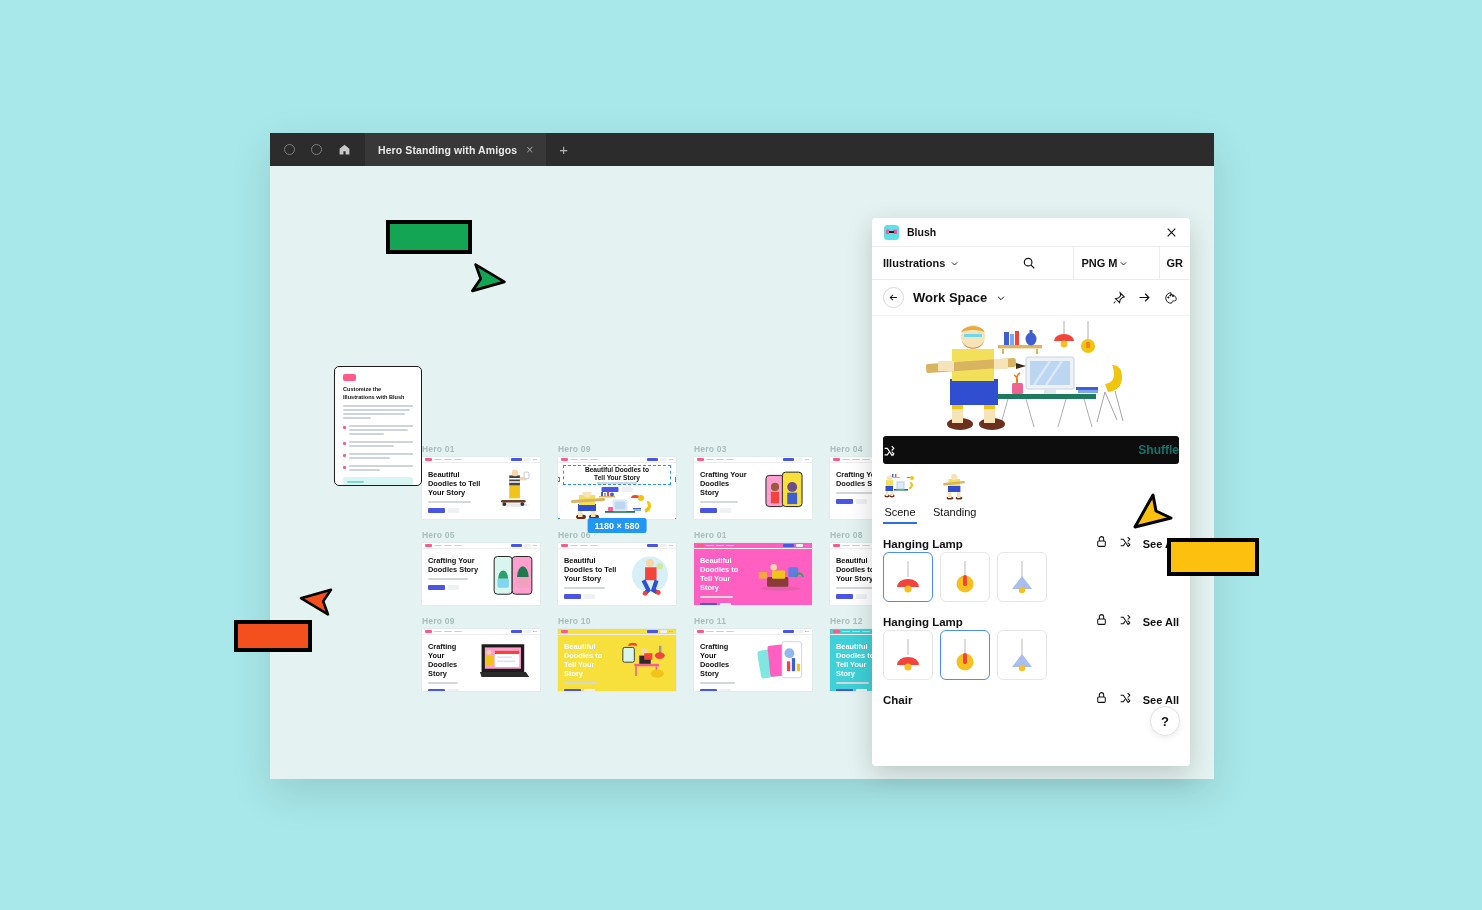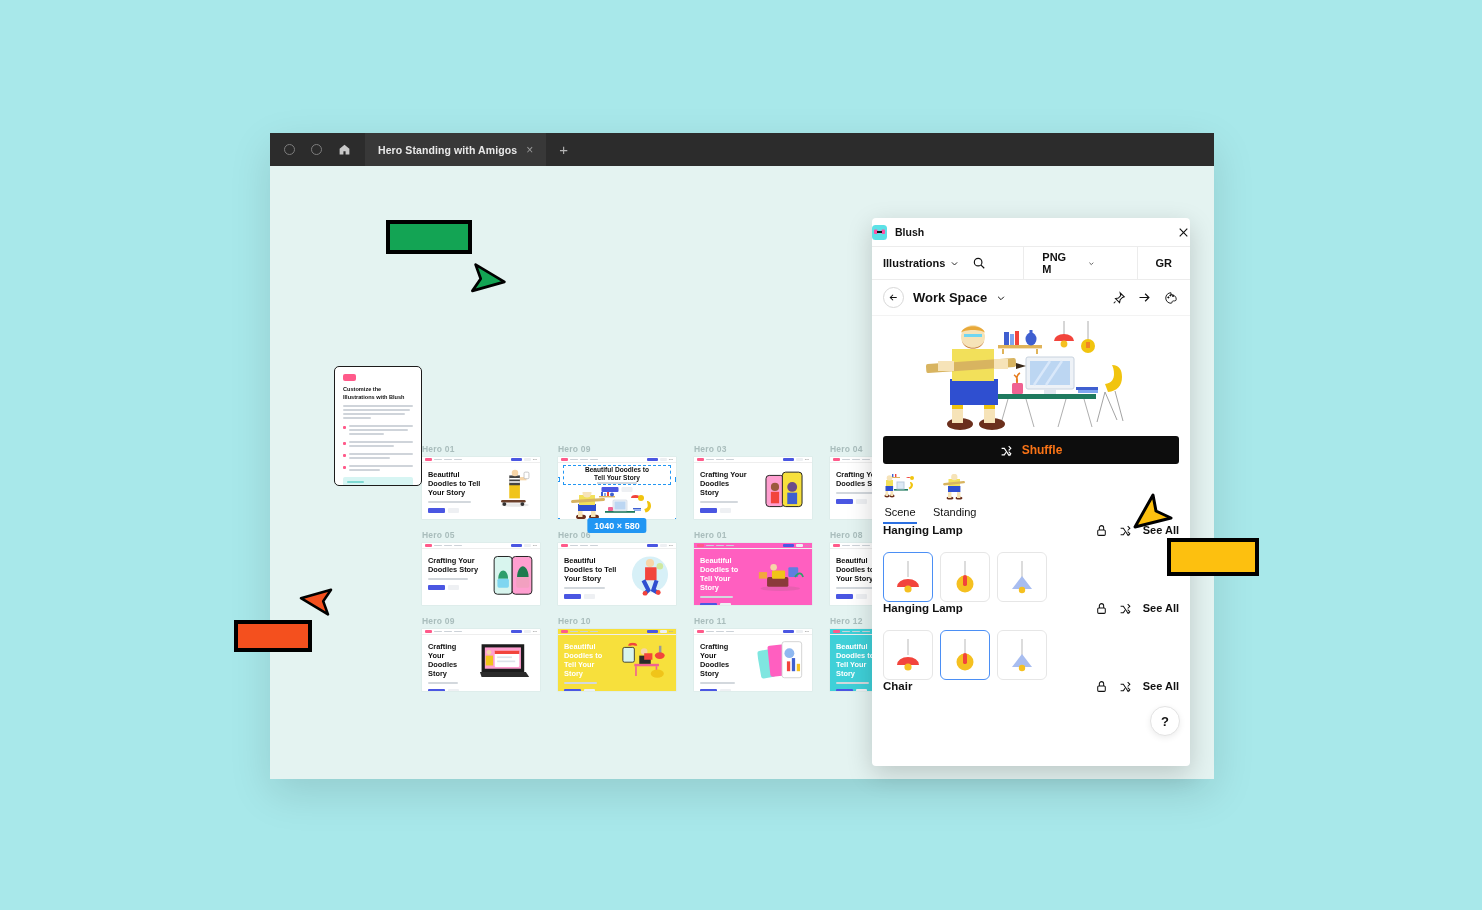--- a/index.html
+++ b/index.html
@@ -81,55 +81,55 @@
     background: #2196f3; color: #fff; font-size: 9px; font-weight: bold;
     padding: 2.5px 7px; border-radius: 2.5px; white-space: nowrap;
   }
 
   
   #plugin {
     position: absolute; left: 872px; top: 218px; width: 318px; height: 548px;
     background: #fff; border-radius: 4px; box-shadow: 0 8px 26px rgba(0,0,0,.18);
     overflow: hidden; font-size: 11px; color: #111;
   }
-  .pl-head { height: 29px; display: flex; align-items: center; padding: 0 0;
+  .pl-head { height: 29px; display: flex; align-items: center; padding: 0 12px;
              border-bottom: 1px solid #ececec; gap: 8px; }
   .pl-logo { width: 15px; height: 15px; border-radius: 3.5px; background: #5ce1e6;
              display: flex; align-items: center; justify-content: center; }
   .pl-title { font-size: 10.5px; font-weight: bold; flex: 1; }
   .pl-x { color: #222; font-size: 13px; line-height: 1; }
 
   .pl-row2 { height: 33px; display: flex; align-items: stretch; border-bottom: 1px solid #ececec; }
   .r2-left { flex: 1; display: flex; align-items: center; padding-left: 11px; gap: 5px; }
   .r2-dd { font-size: 11px; font-weight: bold; }
   .r2-search { display: flex; align-items: center; padding: 0 13px; }
-  .r2-seg { display: flex; align-items: center; gap: 19px; padding: 0 18px;
+  .r2-seg { display: flex; align-items: center; gap: 1px; padding: 0 7px;
             border-left: 1px solid #ececec; font-size: 11px; font-weight: bold; margin-left: 24px; }
 
   .pl-row3 { height: 36px; display: flex; align-items: center; padding: 0 11px; gap: 9px;
              border-bottom: 1px solid #f3f3f3; }
   .back-btn { width: 21px; height: 21px; border: 1px solid #d8d8d8; border-radius: 50%;
               display: flex; align-items: center; justify-content: center; }
   .ws-title { font-size: 13px; font-weight: bold; }
   .r3-sp { flex: 1; }
   .r3-ico { width: 17px; height: 17px; display: flex; align-items: center; justify-content: center; }
 
   .preview { height: 120px; display: flex; align-items: center; justify-content: center; }
   .shuffle {
-    margin: 0 11px; height: 28px; background: #0d0d0d; color: #f97316; border-radius: 3px;
-    display: flex; align-items: center; justify-content: center; gap: 9px;
+    margin: 0 11px; height: 28px; background: #0d0d0d; color: #0f766e; border-radius: 3px;
+    display: flex; align-items: center; justify-content: space-between; gap: 9px;
     font-size: 12px; font-weight: bold;
   }
   .tabs { display: flex; gap: 16px; padding: 10px 17px 0 11px; }
   .ptab { display: flex; flex-direction: column; align-items: center; gap: 4px; padding-bottom: 4px; }
   .ptab .tlabel { font-size: 11px; color: #111; }
   .ptab.active { border-bottom: 2.5px solid #2b6fe0; }
 
   .sec { padding: 0 11px; }
-  .sec-head { display: flex; align-items: flex-start; height: 26px; gap: 11px; }
+  .sec-head { display: flex; align-items: flex-end; height: 26px; gap: 11px; }
   .sec-name { font-size: 11.5px; font-weight: bold; flex: 1; }
   .see-all { font-size: 11px; font-weight: bold; }
   .swatches { display: flex; gap: 7px; margin-top: 2px; }
   .sw { width: 50px; height: 50px; border: 1px solid #e6e6e6; border-radius: 6px;
         display: flex; align-items: center; justify-content: center; background: #fff; }
   .sw.selected { border: 1.6px solid #4b8ff5; }
   .help-fab {
     position: absolute; right: 10px; bottom: 30px; width: 30px; height: 30px;
     border-radius: 50%; background: #fff; border: 1px solid #e3e3e3;
     display: flex; align-items: center; justify-content: center;
@@ -291,21 +291,21 @@
                   <rect x="65" y="17.6" width="7" height="1.3" fill="#7fa6ef"></rect>
                 </svg></div>
               <div class="sel-outer">
                 <div class="sel-dash"></div>
                 <div class="handle" style="left:-3.5px;top:20px"></div>
                 <div class="handle" style="right:-3.5px;top:20px"></div>
                 <div class="handle" style="left:-3.5px;bottom:-3.5px"></div>
                 <div class="handle" style="right:-3.5px;bottom:-3.5px"></div>
               </div>
             </div>
-            <div class="badge-dim" style="top: 74px;">1040 × 580</div>
+            <div class="badge-dim" style="top: 74px;">1180 × 580</div>
           </div>
           <div class="gcell">
             <div class="glabel">Hero 03</div>
             <div class="gthumb" style="background: rgb(255, 255, 255);">
               <div class="navbar">
                 <div class="nb-logo"></div>
                 <div class="nb-link"></div>
                 <div class="nb-link"></div>
                 <div class="nb-link"></div>
                 <div class="nb-sp"></div>

